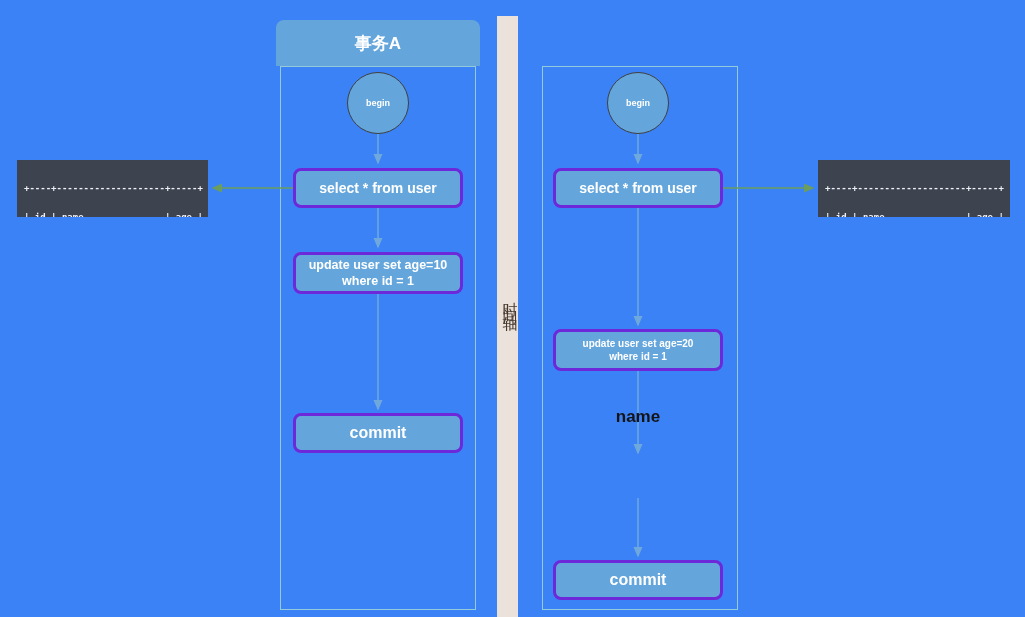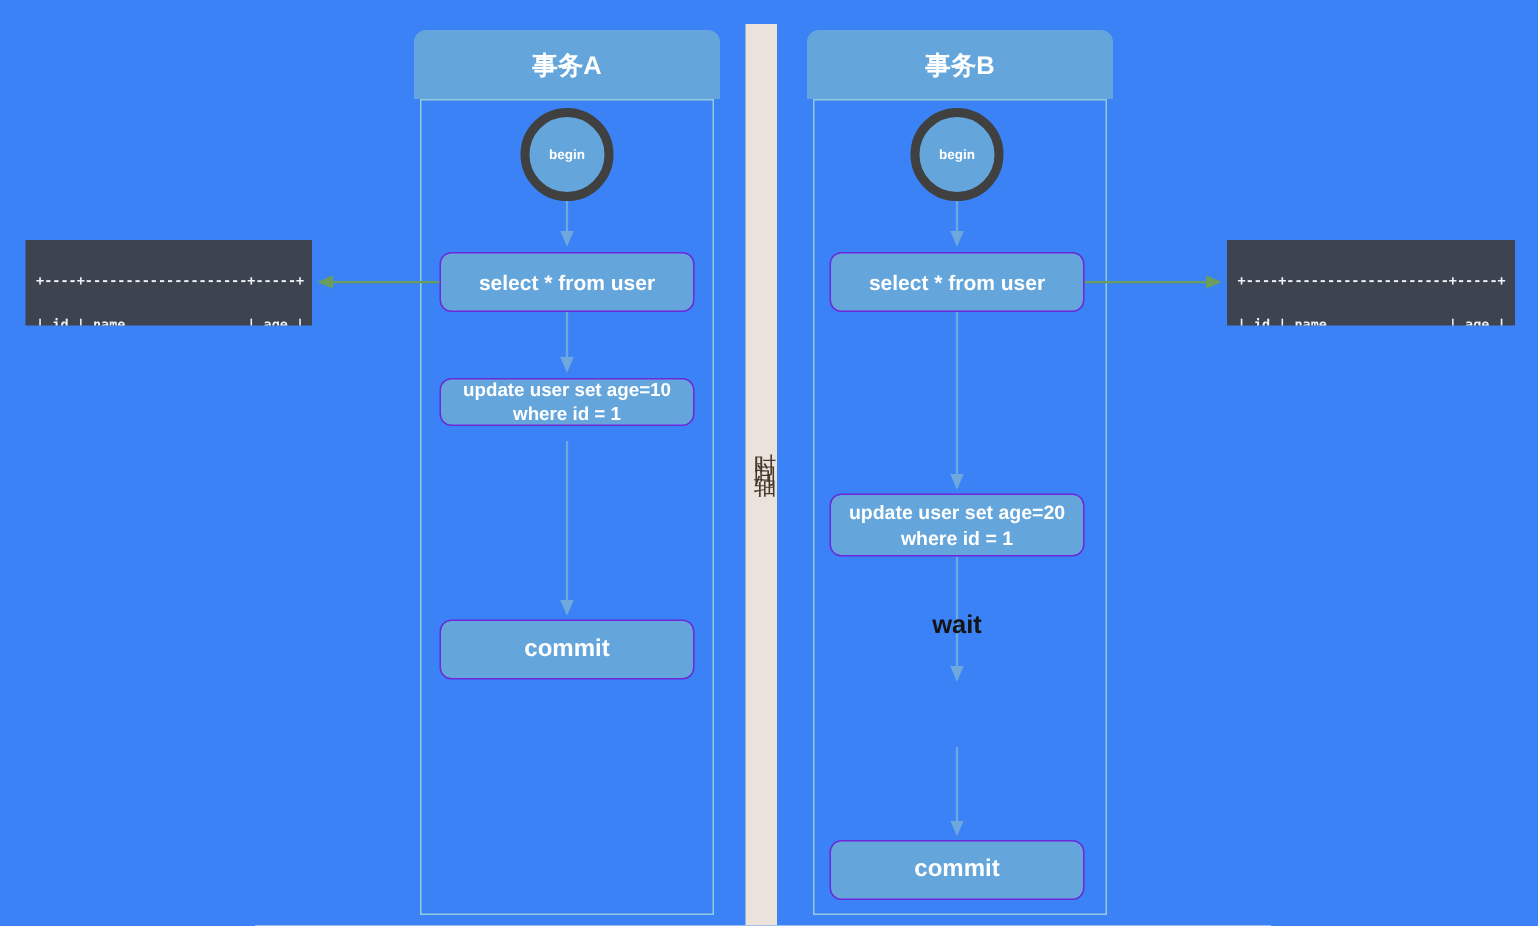--- a/index.html
+++ b/index.html
@@ -25,38 +25,38 @@
   .txn-header {
     position:absolute; top:20px; height:46px; background:#64a6dc;
     border-radius:8px 8px 0 0; color:#fff; font-size:17px; font-weight:bold;
     display:flex; align-items:center; justify-content:center;
   }
   .txn-header.a { left:276px; width:204px; }
   .txn-header.b { left:538px; width:204px; }
 
   .begin-circle {
     position:absolute; top:72px; width:62px; height:62px; border-radius:50%;
-    background:#64a6dc; border:6px solid #404040; box-sizing:border-box;
+    background:#64a6dc; border:1px solid #404040; box-sizing:border-box;
     color:#fff; font-size:9px; font-weight:bold;
     display:flex; align-items:center; justify-content:center;
   }
   .begin-circle.a { left:347px; }
   .begin-circle.b { left:607px; }
 
   .node {
-    position:absolute; width:170px; background:#64a6dc; border:1px solid #6d28d9;
+    position:absolute; width:170px; background:#64a6dc; border:3px solid #6d28d9;
     border-radius:8px; color:#fff; font-weight:bold; box-sizing:border-box;
     display:flex; flex-direction:column; align-items:center; justify-content:center;
     text-align:center;
   }
   .col-a { left:293px; }
   .col-b { left:553px; }
   .node.select  { top:168px; height:40px; font-size:14px; }
-  .node.update-a{ top:252px; height:32px; font-size:12.5px; line-height:1.32; }
-  .node.update-b{ top:329px; height:42px; font-size:13px; line-height:1.32; }
+  .node.update-a{ top:252px; height:42px; font-size:12.5px; line-height:1.32; }
+  .node.update-b{ top:329px; height:42px; font-size:10px; line-height:1.32; }
   .node.commit-a{ top:413px; height:40px; font-size:16px; }
   .node.execute { top:457px; height:41px; font-size:15px; }
   .node.commit-b{ top:560px; height:40px; font-size:16px; }
 
   .wait-label {
     position:absolute; left:588px; top:407px; width:100px; text-align:center;
     font-size:17px; font-weight:600; color:#141414;
   }
 
   .terminal {
@@ -109,34 +109,31 @@
     <span>select * from user</span>
   </div>
   <div class="node update-a col-a">
     <span>update user set age=10</span>
     <span>where id = 1</span>
   </div>
   <div class="node commit-a col-a">
     <span>commit</span>
   </div>
 
-  <div class="txn-header b">
-    <span>事务B</span>
-  </div>
   <div class="begin-circle b">
     <span>begin</span>
   </div>
   <div class="node select col-b">
     <span>select * from user</span>
   </div>
   <div class="node update-b col-b">
     <span>update user set age=20</span>
     <span>where id = 1</span>
   </div>
-  <div class="wait-label">wait</div>
+  <div class="wait-label">name</div>
   <div class="node commit-b col-b">
     <span>commit</span>
   </div>
 
   <div class="terminal left">
     <div>+----+--------------------+-----+</div>
     <div>| id | name               | age |</div>
     
     
     

